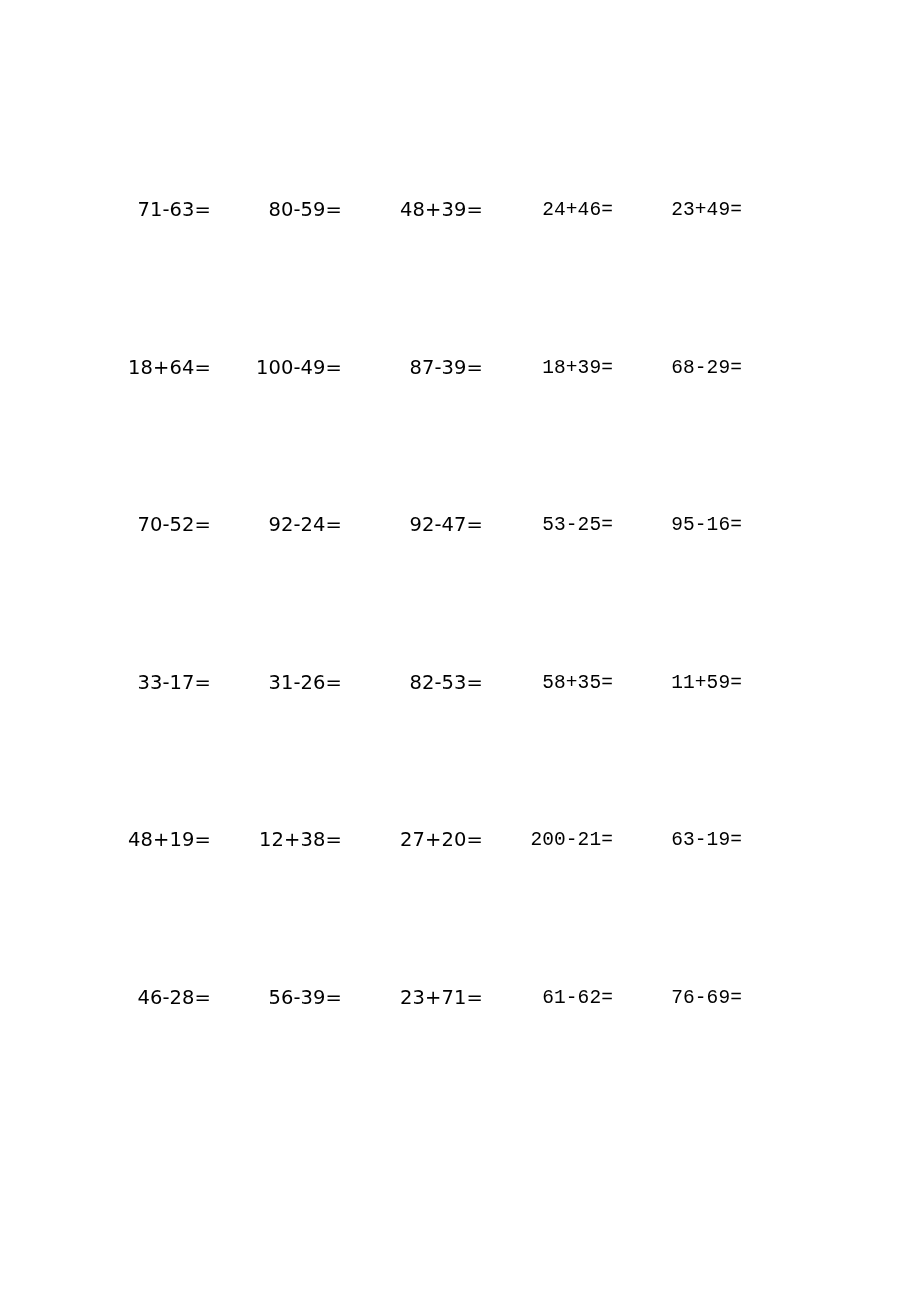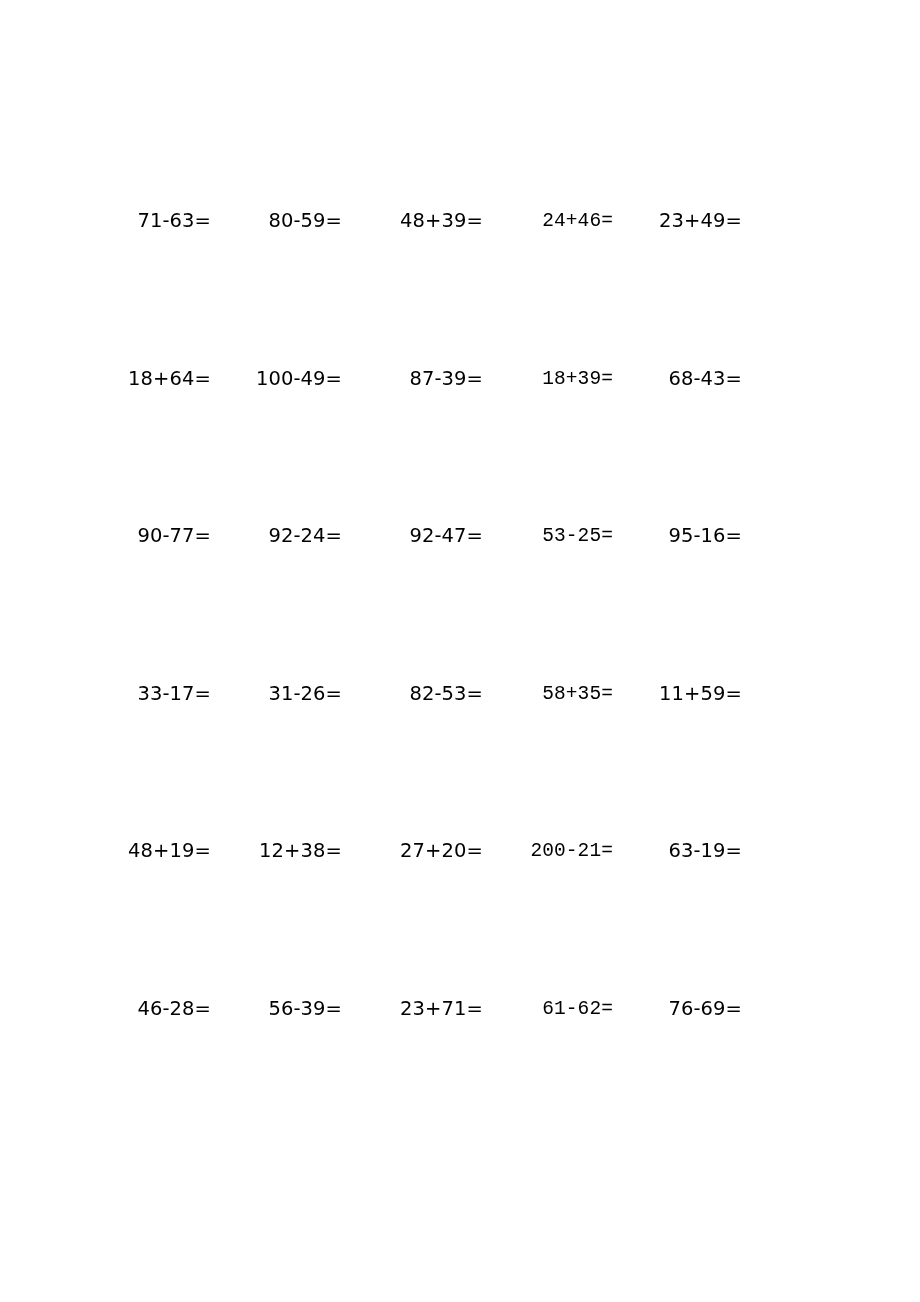--- a/index.html
+++ b/index.html
@@ -20,21 +20,21 @@
     width: 920px;
     height: 1302px;
     background: #ffffff;
     box-sizing: border-box;
   }
 
   
   #problem-grid {
     position: absolute;
     left: 70px;
-    top: 207px;
+    top: 196px;
     width: 680px;
   }
 
   .problem-row {
     display: flex;
     width: 100%;
     height: 157.5px;
     align-items: flex-start;
   }
 
@@ -51,21 +51,21 @@
     letter-spacing: 0.1px;
     white-space: nowrap;
     color: #000000;
   }
 
   
   .col-1 { width: 141px; }
   .col-2 { width: 131px; }
   .col-3 { width: 141px; }
   .col-4 { width: 130px; font-family: Liberation Mono, monospace; }
-  .col-5 { width: 129px; }
+  .col-5 { width: 129px; font-family: Liberation Mono, monospace; }
 </style>
 </head>
 <body>
 
 <div id="worksheet">
 
   <div id="problem-grid">
 
     <div class="problem-row">
       <div class="problem-cell col-1">71-63=</div>
@@ -73,25 +73,25 @@
       <div class="problem-cell col-3">48+39=</div>
       <div class="problem-cell col-4">24+46=</div>
       <div class="problem-cell col-5">23+49=</div>
     </div>
 
     <div class="problem-row">
       <div class="problem-cell col-1">18+64=</div>
       <div class="problem-cell col-2">100-49=</div>
       <div class="problem-cell col-3">87-39=</div>
       <div class="problem-cell col-4">18+39=</div>
-      <div class="problem-cell col-5">68-43=</div>
+      <div class="problem-cell col-5">68-29=</div>
     </div>
 
     <div class="problem-row">
-      <div class="problem-cell col-1">90-77=</div>
+      <div class="problem-cell col-1">70-52=</div>
       <div class="problem-cell col-2">92-24=</div>
       <div class="problem-cell col-3">92-47=</div>
       <div class="problem-cell col-4">53-25=</div>
       <div class="problem-cell col-5">95-16=</div>
     </div>
 
     <div class="problem-row">
       <div class="problem-cell col-1">33-17=</div>
       <div class="problem-cell col-2">31-26=</div>
       <div class="problem-cell col-3">82-53=</div>

